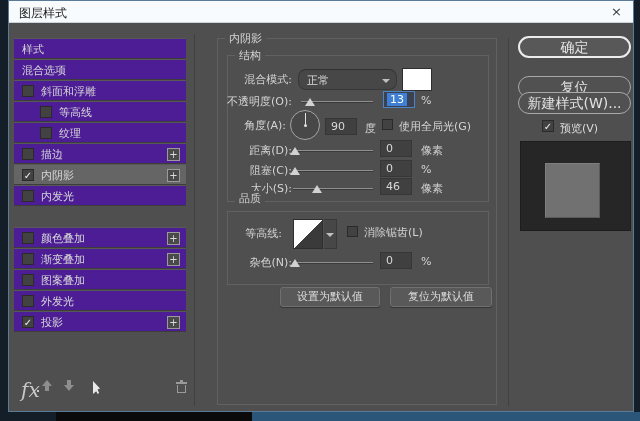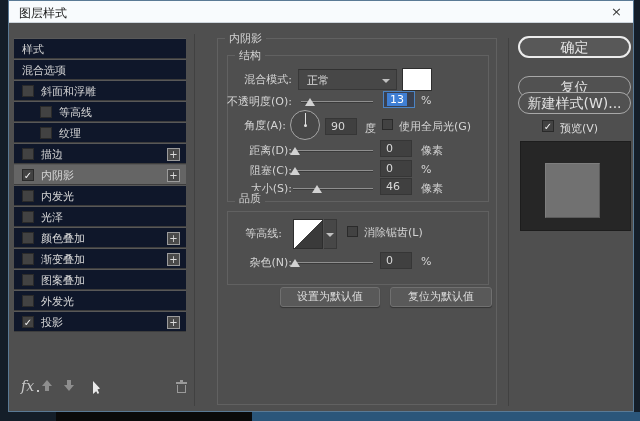--- a/index.html
+++ b/index.html
@@ -9,33 +9,33 @@
   .strip-black { position:absolute; left:56px; top:412px; width:196px; height:9px; background:#0a0a0a; }
   .strip-blue  { position:absolute; left:252px; top:412px; width:388px; height:9px; background:#2b567a; }
 
   .dialog { position:absolute; left:8px; top:0; width:626px; height:412px; background:#4f4f4f; border:1px solid #5a7a95; }
   .titlebar { position:relative; height:22px; background:#f8fbfd; border-bottom:1px solid #cdd5dc; }
   .titlebar .title { position:absolute; left:10px; top:4px; font-size:12px; color:#1c1c1c; }
   .titlebar .close { position:absolute; right:11px; top:3px; font-size:13px; color:#3a3a3a; cursor:default; }
   .dbody { position:absolute; left:0; top:22px; width:624px; height:388px; }
 
   
-  .srow { position:absolute; left:5px; width:172px; height:21px; background:#0f172a; border-bottom:1px solid #3d3d3d; border-top:1px solid #585858; }
+  .srow { position:absolute; left:5px; width:172px; height:21px; background:#4c1d95; border-bottom:1px solid #3d3d3d; border-top:1px solid #585858; }
   .srow.sel { background:#656565; }
   .srow .lbl { position:absolute; left:27px; top:3px; font-size:11px; color:#d6d6d6; white-space:nowrap; }
   .srow.nocb .lbl { left:8px; }
   .srow.ind .cb { left:26px; } .srow.ind .lbl { left:45px; }
   .cb { position:absolute; left:8px; top:4px; width:12px; height:12px; background:#424242; border:1px solid #2a2a2a; font-size:10px; line-height:11px; text-align:center; color:#f2f2f2; }
   .cb.on::after { content:"✓"; }
   .plus { position:absolute; right:6px; top:4px; width:13px; height:13px; border:1px solid #9b9b9b; background:#4a4a4a; color:#dcdcdc; font-size:10px; line-height:11px; text-align:center; }
   .plus::after { content:"+"; }
   .vline { position:absolute; width:1px; background:#414141; }
 
   
-  .fx { position:absolute; left:12px; top:355px; font-family:"DejaVu Serif","Liberation Serif",serif; font-style:italic; font-size:14px; color:#c9c9c9; }
+  .fx { position:absolute; left:12px; top:355px; font-family:"DejaVu Serif","Liberation Serif",serif; font-style:italic; font-size:20px; color:#c9c9c9; }
   .fx::after { content:""; position:absolute; left:16px; top:12px; width:2px; height:2px; background:#c9c9c9; }
   .arrow { position:absolute; width:10px; height:11px; }
   .arrow .head { position:absolute; left:0; width:0; height:0; border-left:5px solid transparent; border-right:5px solid transparent; }
   .arrow .stem { position:absolute; left:3px; width:4px; height:5px; background:#8e8e8e; }
   .arrow.up .head { top:0; border-bottom:6px solid #8e8e8e; } .arrow.up .stem { top:6px; }
   .arrow.down .head { bottom:0; border-top:6px solid #8e8e8e; } .arrow.down .stem { top:0; }
   .trash { position:absolute; left:167px; top:357px; width:11px; height:13px; }
   .trash .knob { position:absolute; left:4px; top:0; width:3px; height:2px; background:#9a9a9a; }
   .trash .lid { position:absolute; left:0; top:2px; width:11px; height:2px; background:#9a9a9a; }
   .trash .can { position:absolute; left:1px; top:5px; width:9px; height:8px; border:1px solid #9a9a9a; border-top:none; }
@@ -111,24 +111,20 @@
       </div>
       <div class="srow sel" style="top:141px">
         <span class="cb on"></span>
         <span class="lbl">内阴影</span>
         <span class="plus"></span>
       </div>
       <div class="srow" style="top:162px">
         <span class="cb"></span>
         <span class="lbl">内发光</span>
       </div>
-      <div class="srow" style="top:183px">
-        <span class="cb"></span>
-        <span class="lbl">光泽</span>
-      </div>
       <div class="srow" style="top:204px">
         <span class="cb"></span>
         <span class="lbl">颜色叠加</span>
         <span class="plus"></span>
       </div>
       <div class="srow" style="top:225px">
         <span class="cb"></span>
         <span class="lbl">渐变叠加</span>
         <span class="plus"></span>
       </div>
@@ -164,21 +160,21 @@
         </span>
       <span class="cursor"></span>
 
       <div class="group" style="left:208px; top:15px; width:280px; height:367px;"></div>
       <span class="legend" style="left:216px; top:8px;">内阴影</span>
 
       <div class="group" style="left:218px; top:32px; width:262px; height:147px;"></div>
       <span class="legend" style="left:226px; top:25px;">结构</span>
 
       <span class="flabel" style="left:183px; top:49px; width:100px;">混合模式:</span>
-      <div class="dropdown" style="left:289px; top:46px; width:99px;">
+      <div class="dropdown" style="left:289px; top:46px; width:99px;border-radius:8px;">
         <span class="val">正常</span>
         <span class="chev"></span>
       </div>
       <div class="swatch" style="left:393px; top:45px; width:30px; height:23px;"></div>
 
       <span class="flabel" style="left:173px; top:71px; width:110px;">不透明度(O):</span>
       <div class="track" style="left:292px; top:78px; width:72px;">
         <span class="thumb" style="left:13%;"></span>
       </div>
       <div class="vbox focus" style="left:374px; top:68px;">

